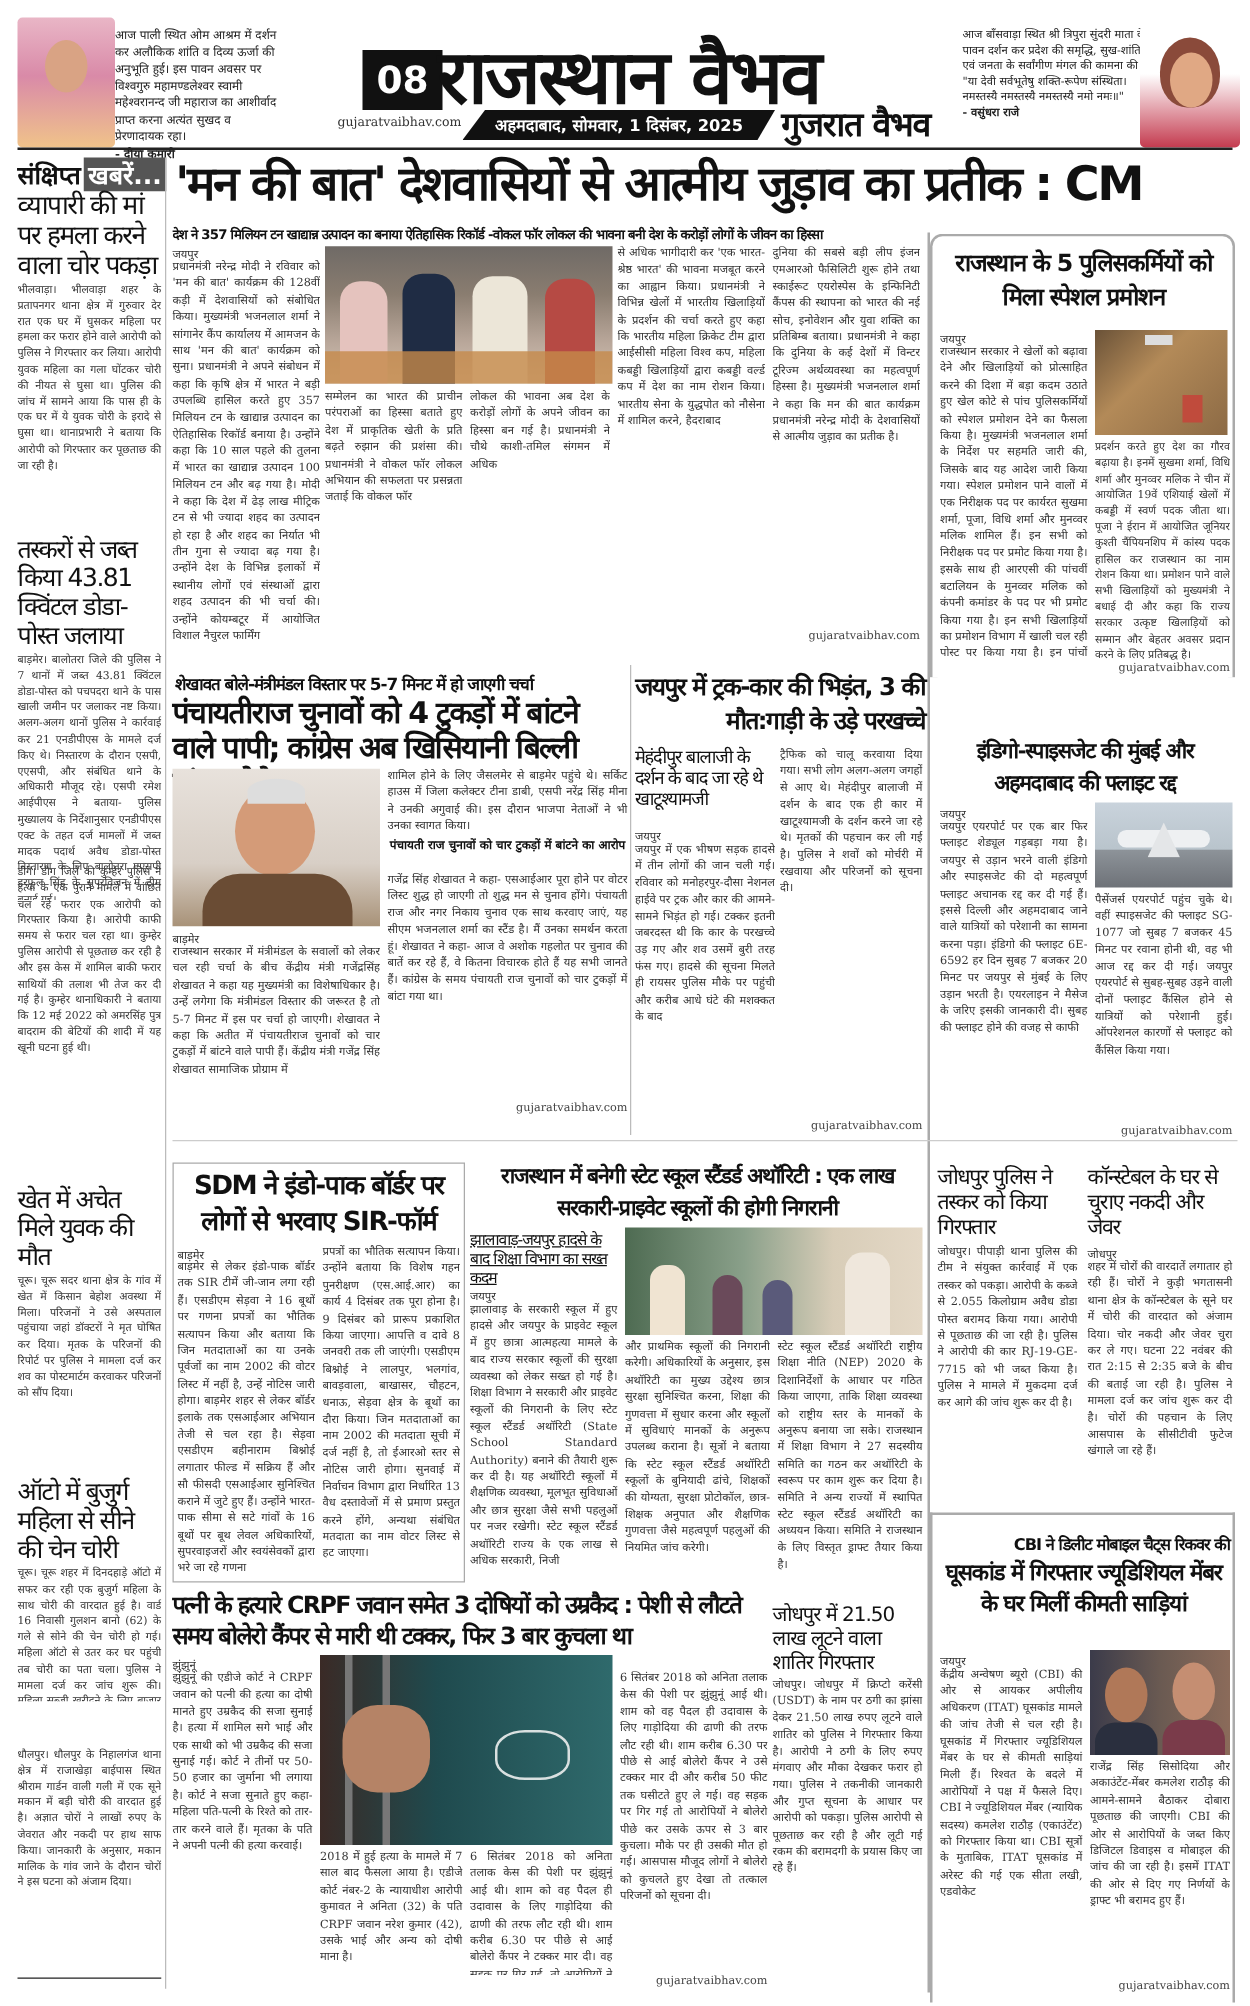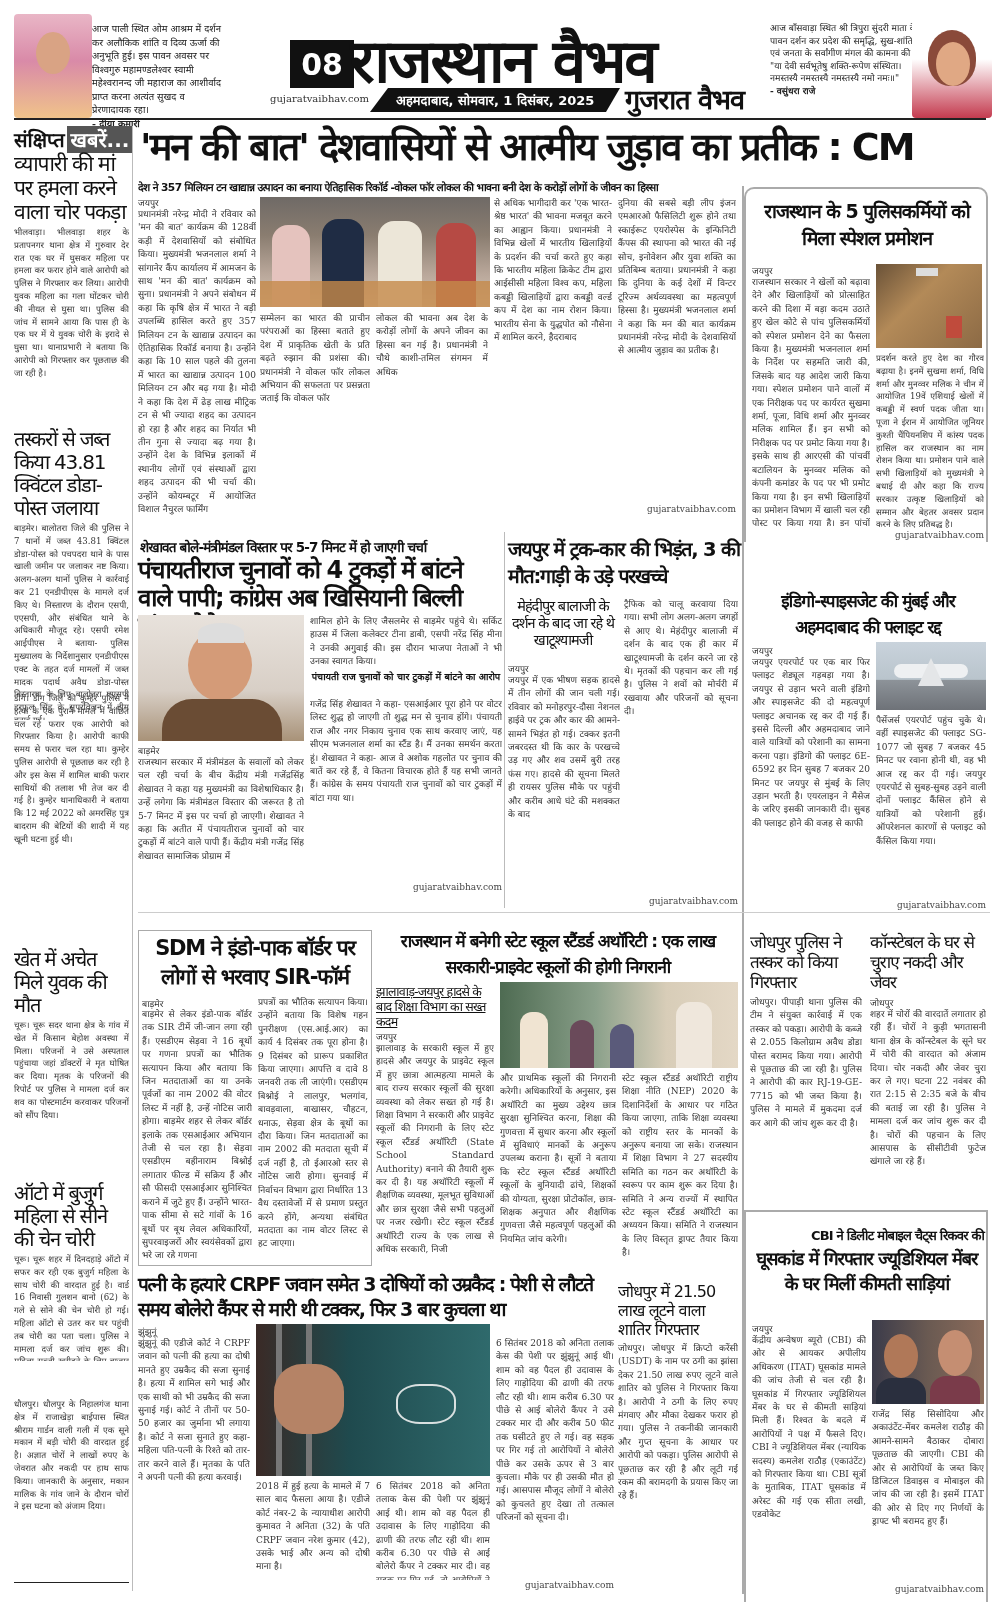--- a/index.html
+++ b/index.html
@@ -126,22 +126,22 @@
   <div style="position:absolute;left:24px;top:84px;width:120px;height:42px;border-radius:30px 30px 0 0;background:#6a4c34"></div>
 </div>
 <div class="abs dl" style="left:138px;top:744px">बाड़मेर</div>
 <div class="abs body" style="left:138px;top:756px;width:166px;height:136px">राजस्थान सरकार में मंत्रीमंडल के सवालों को लेकर चल रही चर्चा के बीच केंद्रीय मंत्री गजेंद्रसिंह शेखावत ने कहा यह मुख्यमंत्री का विशेषाधिकार है। उन्हें लगेगा कि मंत्रीमंडल विस्तार की जरूरत है तो 5-7 मिनट में इस पर चर्चा हो जाएगी। शेखावत ने कहा कि अतीत में पंचायतीराज चुनावों को चार टुकड़ों में बांटने वाले पापी हैं। केंद्रीय मंत्री गजेंद्र सिंह शेखावत सामाजिक प्रोग्राम में</div>
 <div class="abs body" style="left:310px;top:615px;width:192px;height:54px">शामिल होने के लिए जैसलमेर से बाड़मेर पहुंचे थे। सर्किट हाउस में जिला कलेक्टर टीना डाबी, एसपी नरेंद्र सिंह मीना ने उनकी अगुवाई की। इस दौरान भाजपा नेताओं ने भी उनका स्वागत किया।</div>
 <div class="abs" style="left:310px;top:670px;width:192px;text-align:center;font-family:'DejaVu Serif',serif;font-size:9.5px;font-weight:bold;line-height:13px">पंचायती राज चुनावों को चार टुकड़ों में बांटने का आरोप</div>
 <div class="abs body" style="left:310px;top:698px;width:192px;height:184px">गजेंद्र सिंह शेखावत ने कहा- एसआईआर पूरा होने पर वोटर लिस्ट शुद्ध हो जाएगी तो शुद्ध मन से चुनाव होंगे। पंचायती राज और नगर निकाय चुनाव एक साथ करवाए जाएं, यह सीएम भजनलाल शर्मा का स्टैंड है। मैं उनका समर्थन करता हूं। शेखावत ने कहा- आज वे अशोक गहलोत पर चुनाव की बातें कर रहे हैं, वे कितना विचारक होते हैं यह सभी जानते हैं। कांग्रेस के समय पंचायती राज चुनावों को चार टुकड़ों में बांटा गया था।</div>
 <div class="abs credit" style="left:310px;top:882px;width:192px">gujaratvaibhav.com</div>
 
 <div class="abs vrule" style="left:504px;top:532px;width:1px;height:376px"></div>
-<div class="abs hl" style="left:508px;top:536px;width:232px;text-align:left;font-size:19.5px;line-height:27px;letter-spacing:-1.2px">जयपुर में ट्रक-कार की भिड़ंत, 3 की मौत:गाड़ी के उड़े परखच्चे</div>
-<div class="abs hl" style="left:508px;top:598px;width:110px;text-align:center;font-size:14.5px;font-weight:normal;line-height:17px;letter-spacing:-1px">मेहंदीपुर बालाजी के दर्शन के बाद जा रहे थे खाटूश्यामजी</div>
+<div class="abs hl" style="left:508px;top:536px;width:232px;text-align:right;font-size:19.5px;line-height:27px;letter-spacing:-1.2px">जयपुर में ट्रक-कार की भिड़ंत, 3 की मौत:गाड़ी के उड़े परखच्चे</div>
+<div class="abs hl" style="left:508px;top:598px;width:110px;text-align:left;font-size:14.5px;font-weight:normal;line-height:17px;letter-spacing:-1px">मेहंदीपुर बालाजी के दर्शन के बाद जा रहे थे खाटूश्यामजी</div>
 <div class="abs dl" style="left:508px;top:662px">जयपुर</div>
 <div class="abs body" style="left:508px;top:674px;width:112px;height:222px">जयपुर में एक भीषण सड़क हादसे में तीन लोगों की जान चली गई। रविवार को मनोहरपुर-दौसा नेशनल हाईवे पर ट्रक और कार की आमने-सामने भिड़ंत हो गई। टक्कर इतनी जबरदस्त थी कि कार के परखच्चे उड़ गए और शव उसमें बुरी तरह फंस गए। हादसे की सूचना मिलते ही रायसर पुलिस मौके पर पहुंची और करीब आधे घंटे की मशक्कत के बाद</div>
 <div class="abs body" style="left:624px;top:598px;width:114px;height:298px">ट्रैफिक को चालू करवाया दिया गया। सभी लोग अलग-अलग जगहों से आए थे। मेहंदीपुर बालाजी में दर्शन के बाद एक ही कार में खाटूश्यामजी के दर्शन करने जा रहे थे। मृतकों की पहचान कर ली गई है। पुलिस ने शवों को मोर्चरी में रखवाया और परिजनों को सूचना दी।</div>
 <div class="abs credit" style="left:624px;top:896px;width:114px">gujaratvaibhav.com</div>
 
 <div class="abs hl" style="left:748px;top:588px;width:240px;text-align:center;font-size:17px;line-height:26px;letter-spacing:-1px">इंडिगो-स्पाइसजेट की मुंबई और अहमदाबाद की फ्लाइट रद्द</div>
 <div class="abs dl" style="left:752px;top:644px">जयपुर</div>
 <div class="abs body" style="left:752px;top:656px;width:118px;height:256px">जयपुर एयरपोर्ट पर एक बार फिर फ्लाइट शेड्यूल गड़बड़ा गया है। जयपुर से उड़ान भरने वाली इंडिगो और स्पाइसजेट की दो महत्वपूर्ण फ्लाइट अचानक रद्द कर दी गई हैं। इससे दिल्ली और अहमदाबाद जाने वाले यात्रियों को परेशानी का सामना करना पड़ा। इंडिगो की फ्लाइट 6E-6592 हर दिन सुबह 7 बजकर 20 मिनट पर जयपुर से मुंबई के लिए उड़ान भरती है। एयरलाइन ने मैसेज के जरिए इसकी जानकारी दी। सुबह की फ्लाइट होने की वजह से काफी</div>
 <div class="abs photo" style="left:876px;top:642px;width:110px;height:68px;background:linear-gradient(180deg,#c9d3dc 0%,#b9c4cc 55%,#8d9399 56%,#6e7278 100%)">
   <div style="position:absolute;left:18px;top:22px;width:74px;height:14px;border-radius:8px;background:#eef0f2"></div>

